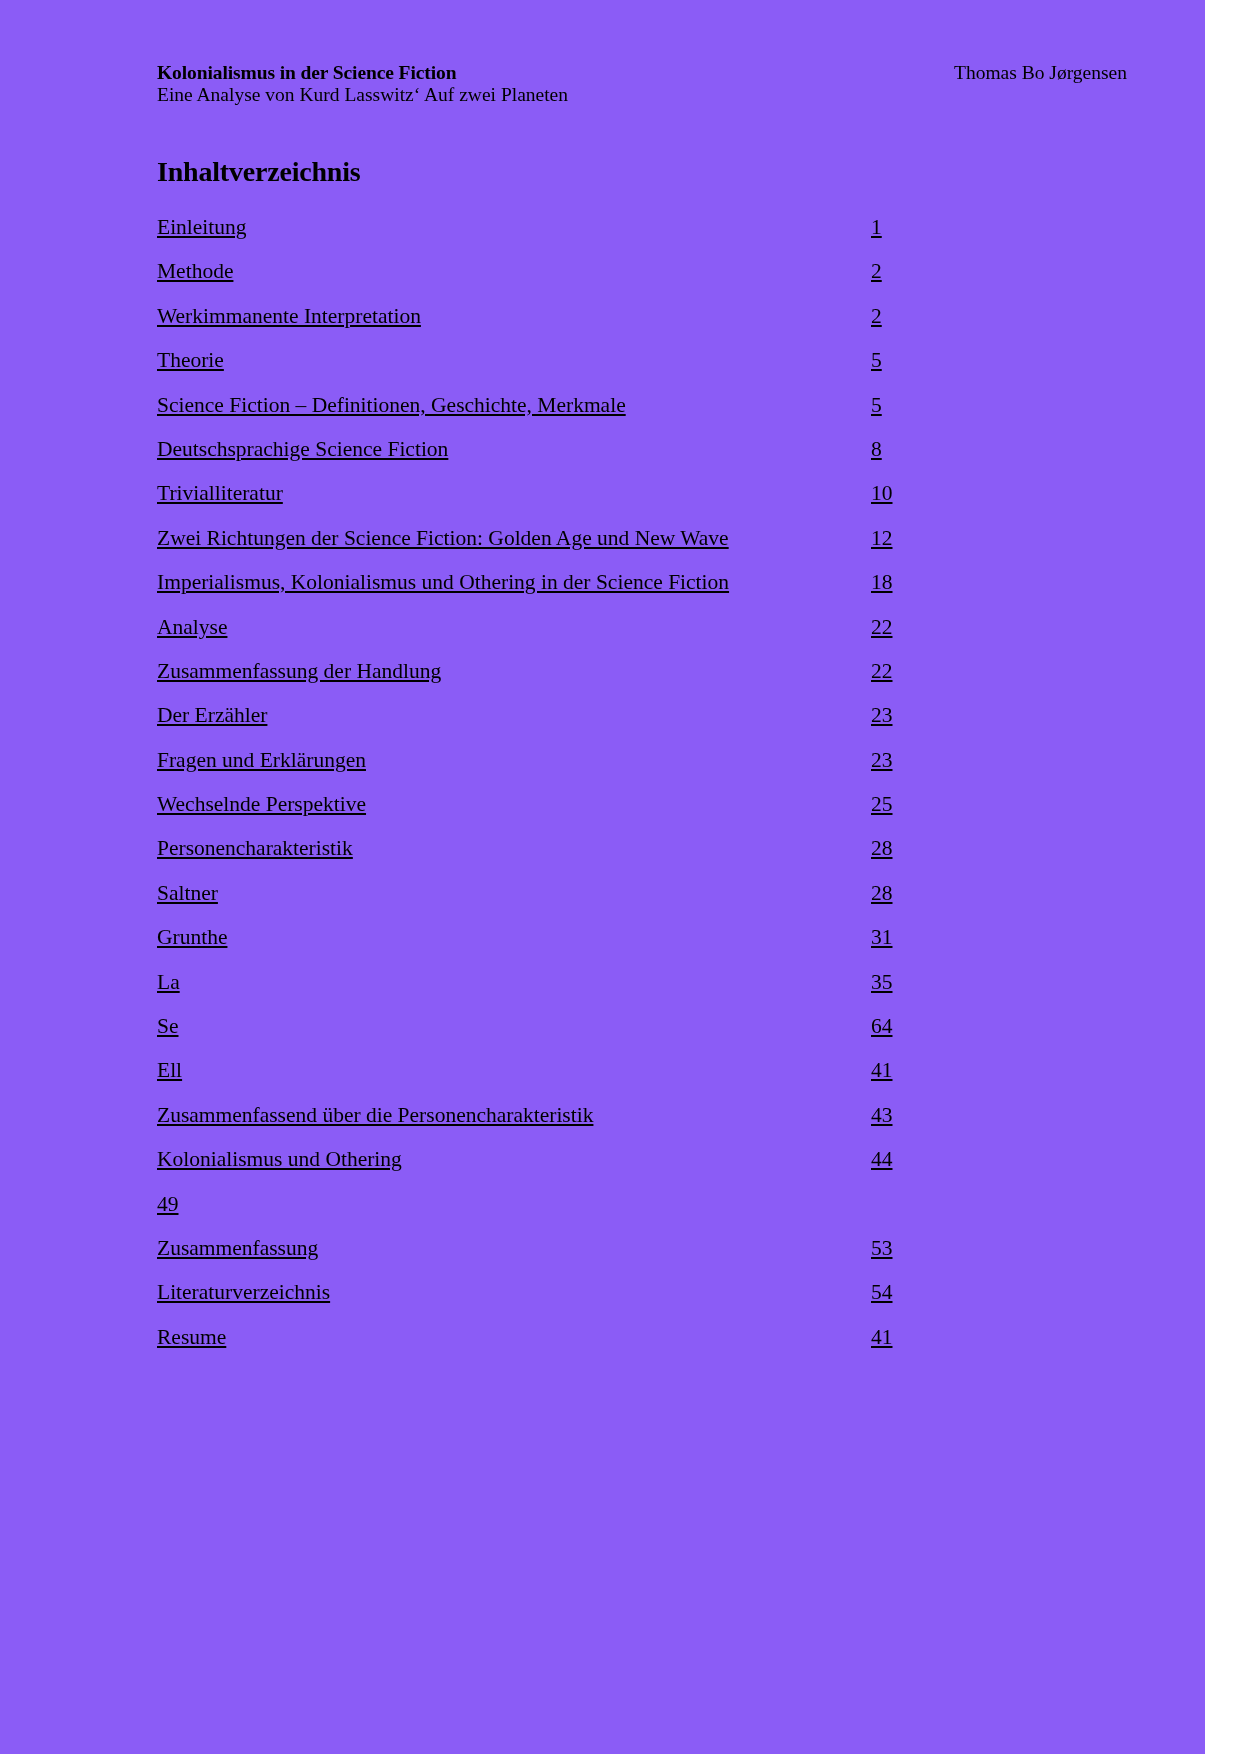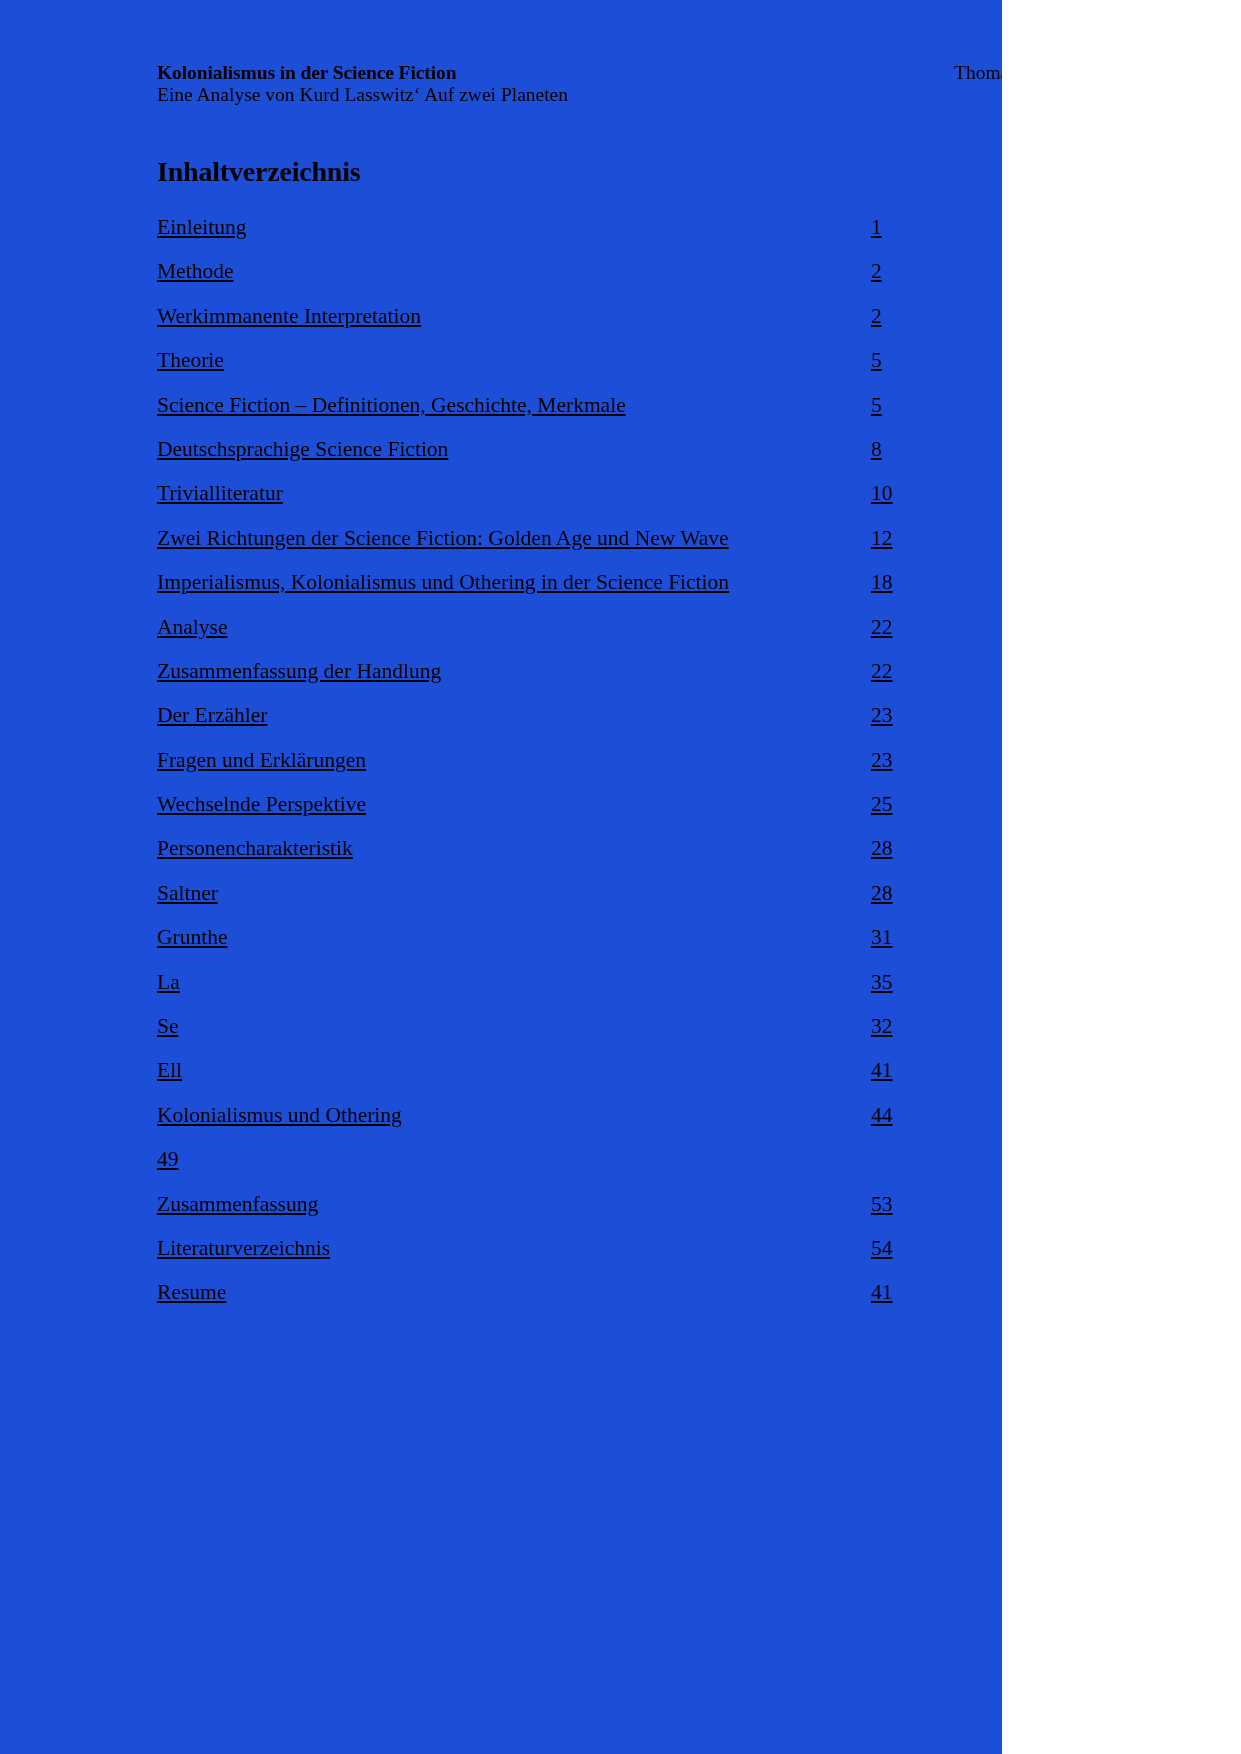--- a/index.html
+++ b/index.html
@@ -7,23 +7,23 @@
     margin: 0;
     padding: 0;
     background: #ffffff;
   }
   body {
     font-family: "Liberation Serif", "DejaVu Serif", serif;
     color: #000000;
   }
   .page {
     position: relative;
-    width: 1002px;
+    width: 1205px;
     height: 1754px;
-    background: #1d4ed8;
+    background: #8b5cf6;
     box-sizing: border-box;
     overflow: hidden;
   }
 
   
   .doc-header {
     position: absolute;
     left: 157px;
     top: 62px;
     width: 970px;
@@ -172,27 +172,31 @@
       <div class="toc-row">
         <span class="toc-label">Grunthe</span>
         <span class="toc-page">31</span>
       </div>
       <div class="toc-row">
         <span class="toc-label">La</span>
         <span class="toc-page">35</span>
       </div>
       <div class="toc-row">
         <span class="toc-label">Se</span>
-        <span class="toc-page">32</span>
+        <span class="toc-page">64</span>
       </div>
       <div class="toc-row">
         <span class="toc-label">Ell</span>
         <span class="toc-page">41</span>
       </div>
       <div class="toc-row">
+        <span class="toc-label">Zusammenfassend über die Personencharakteristik</span>
+        <span class="toc-page">43</span>
+      </div>
+      <div class="toc-row">
         <span class="toc-label">Kolonialismus und Othering</span>
         <span class="toc-page">44</span>
       </div>
       <div class="toc-row">
         <span class="toc-page">49</span>
       </div>
       <div class="toc-row">
         <span class="toc-label">Zusammenfassung</span>
         <span class="toc-page">53</span>
       </div>

